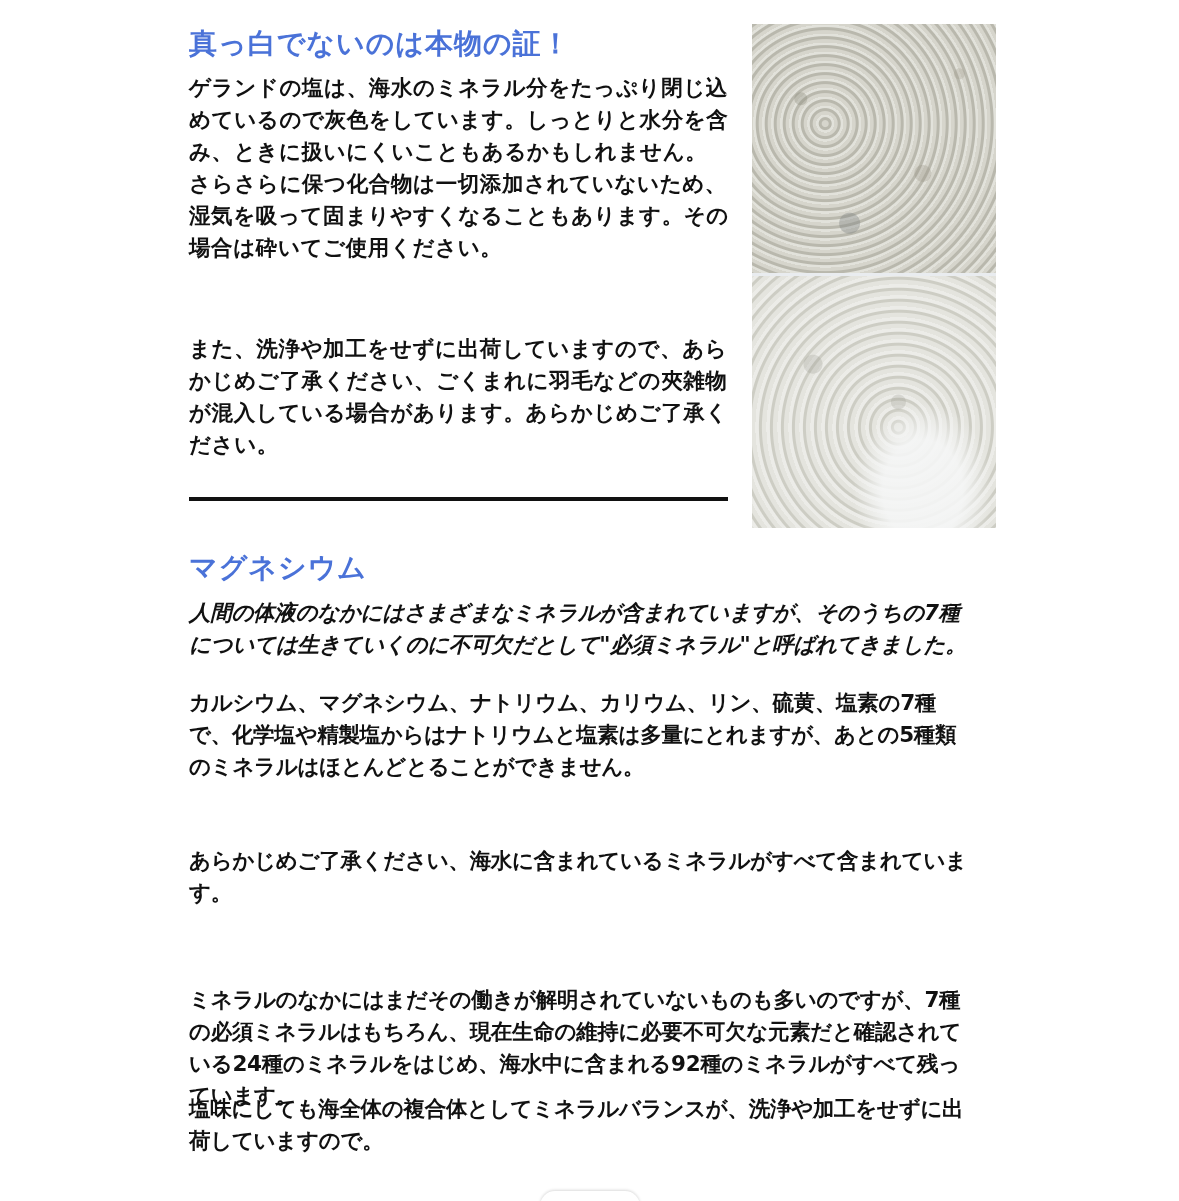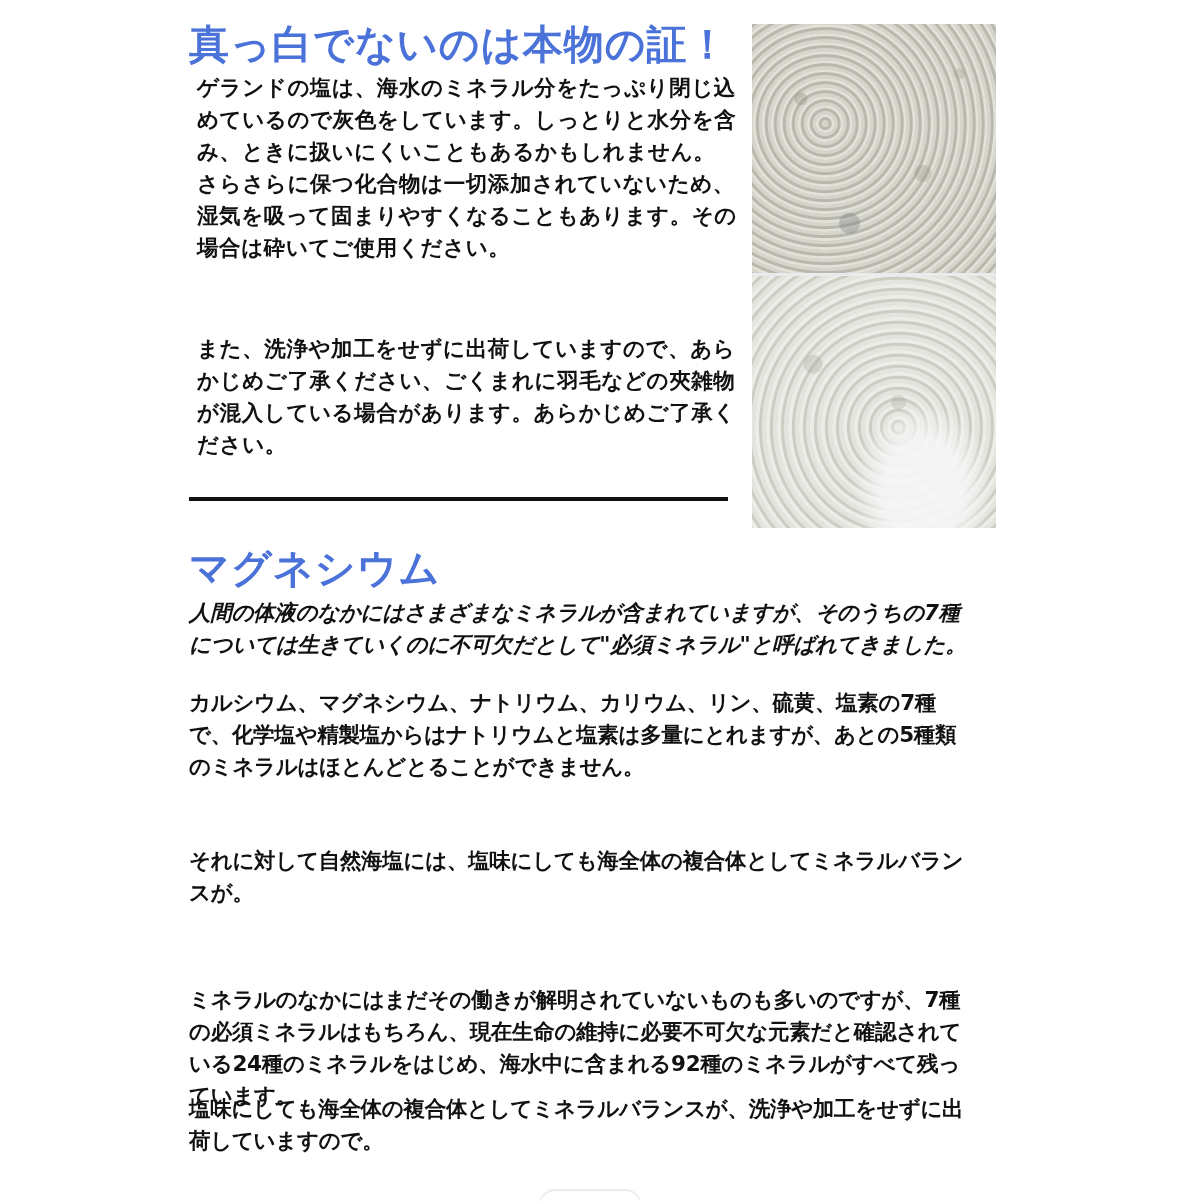--- a/index.html
+++ b/index.html
@@ -3,31 +3,31 @@
   <meta charset="utf-8">
   <style>
     html, body { margin: 0; padding: 0; background: #ffffff; }
     body {
       width: 1179px; height: 1201px; position: relative; overflow: hidden;
       font-family: "DejaVu Sans", "Liberation Sans", sans-serif;
       color: #111111;
     }
     .heading {
       position: absolute; left: 189px; margin: 0;
-      font-size: 40px; font-weight: bold; letter-spacing: 1px;
+      font-size: 28px; font-weight: bold; letter-spacing: 1px;
       color: #4a72d8; line-height: 44px; white-space: nowrap;
     }
     #h1 { top: 22px; }
     #h2 { top: 546px; }
     .para {
       position: absolute; left: 189px; margin: 0;
       font-size: 21.5px; font-weight: bold; line-height: 32px;
       color: #111111;
     }
-    .col-narrow { width: 540px; letter-spacing: 0.6px; margin-left: 8px; }
+    .col-narrow { width: 540px; letter-spacing: 0.6px; }
     .col-wide { width: 780px; letter-spacing: -0.3px; }
     #p1 { top: 72px; }
     #p2 { top: 333px; }
     #p3 { top: 597px; font-style: italic; }
     #p4 { top: 687px; }
     #p5 { top: 845px; }
     #p6 { top: 984px; }
     #p7 { top: 1093px; }
     .divider {
       position: absolute; left: 189px; top: 497px; width: 539px; height: 4px;
@@ -75,17 +75,17 @@
 <div id="photo-top" class="photo" role="img" aria-label="coarse grey salt close-up"></div>
 <div class="photo-gap"></div>
 <div id="photo-bottom" class="photo" role="img" aria-label="fine white salt close-up"></div>
 
 <div class="divider"></div>
 
 <h2 id="h2" class="heading">マグネシウム</h2>
 
 <p id="p3" class="para col-wide">人間の体液のなかにはさまざまなミネラルが含まれていますが、そのうちの7種については生きていくのに不可欠だとして"必須ミネラル"と呼ばれてきました。</p>
 <p id="p4" class="para col-wide">カルシウム、マグネシウム、ナトリウム、カリウム、リン、硫黄、塩素の7種で、化学塩や精製塩からはナトリウムと塩素は多量にとれますが、あとの5種類のミネラルはほとんどとることができません。</p>
-<p id="p5" class="para col-wide">それに対して自然海塩には、塩味にしても海全体の複合体としてミネラルバランスが。</p>
+<p id="p5" class="para col-wide">あらかじめご了承ください、海水に含まれているミネラルがすべて含まれています。</p>
 <p id="p6" class="para col-wide">ミネラルのなかにはまだその働きが解明されていないものも多いのですが、7種の必須ミネラルはもちろん、現在生命の維持に必要不可欠な元素だと確認されている24種のミネラルをはじめ、海水中に含まれる92種のミネラルがすべて残っています。</p>
 <p id="p7" class="para col-wide">塩味にしても海全体の複合体としてミネラルバランスが、洗浄や加工をせずに出荷していますので。</p>
 
 <div class="bottom-pill"></div>
 
 </body></html>

